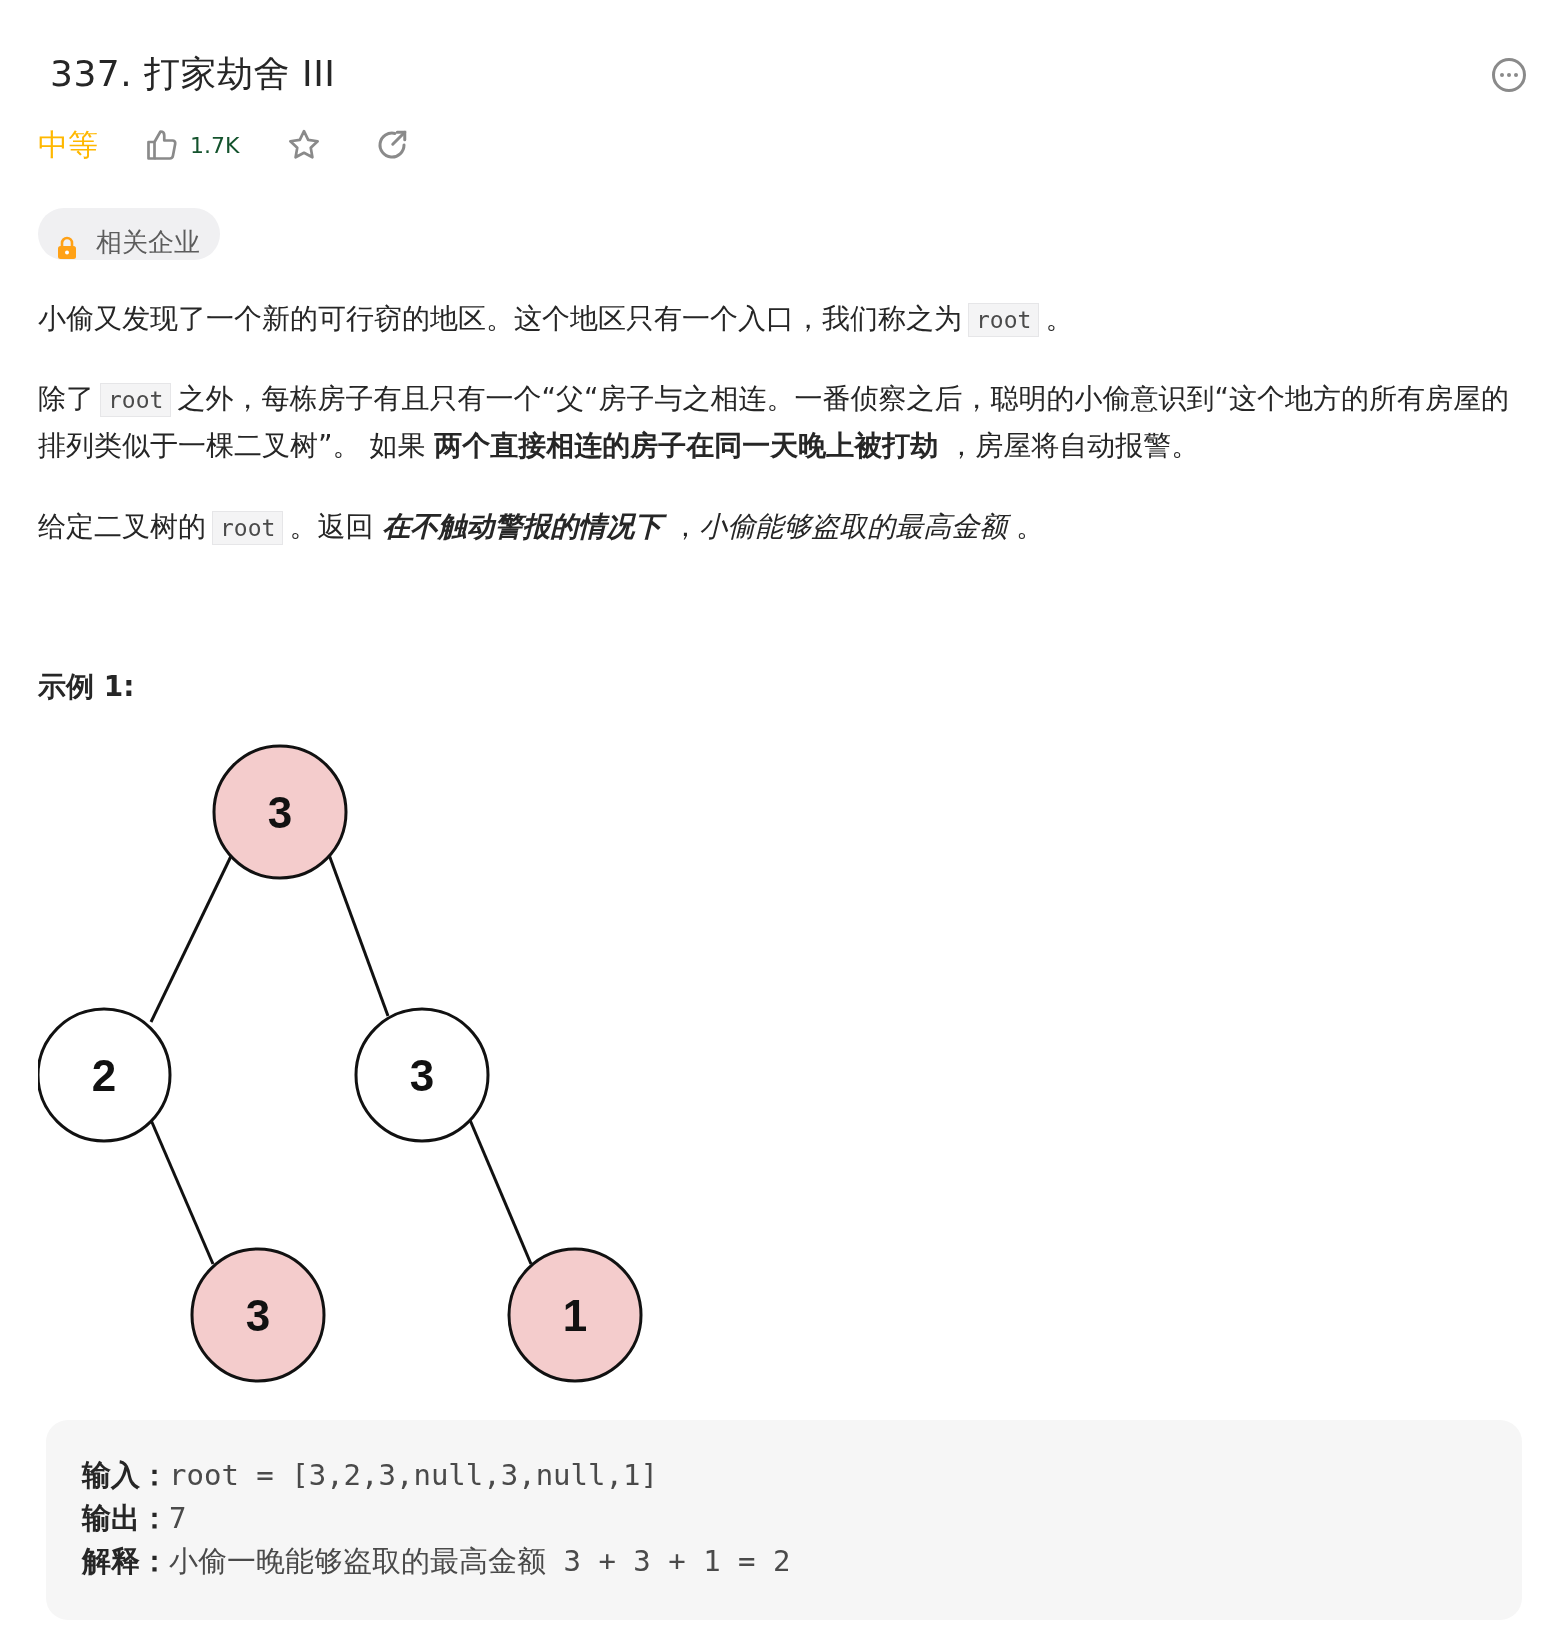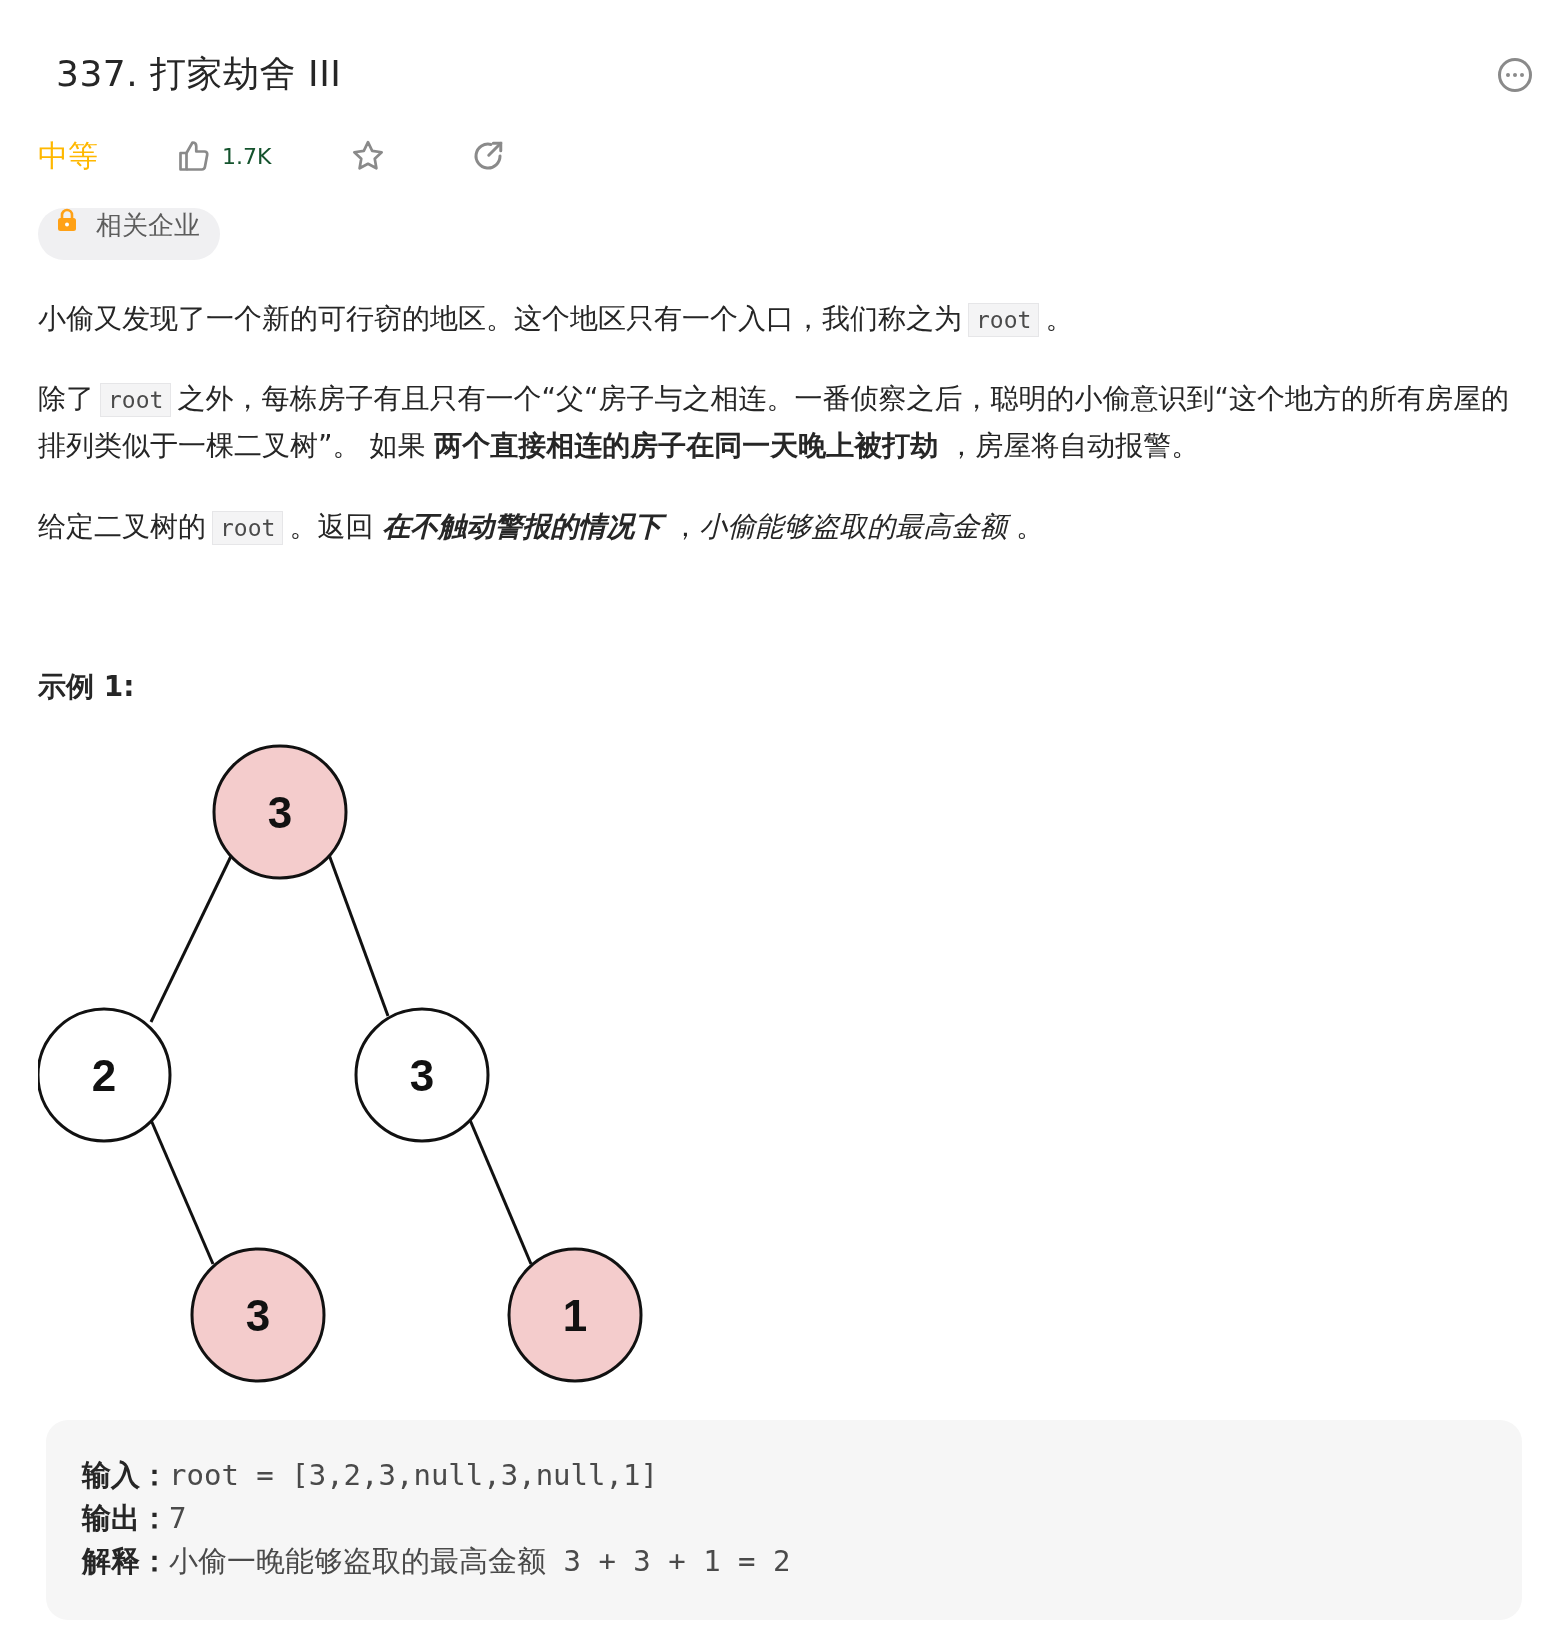--- a/index.html
+++ b/index.html
@@ -1,29 +1,29 @@
 <!DOCTYPE html>
 <html><head>
 <meta charset="utf-8">
 <style>
   * { box-sizing: border-box; margin: 0; padding: 0; }
   html, body { width: 1542px; height: 1637px; background: #ffffff; overflow: hidden; }
   body { font-family: "DejaVu Sans", "Liberation Sans", sans-serif; color: #262626; position: relative; }
   .wrap { position: absolute; left: 38px; top: 0; width: 1476px; }
-  .title-row { position: absolute; top: 44px; left: 18px; width: 1476px; height: 60px; }
+  .title-row { position: absolute; top: 44px; left: 12px; width: 1476px; height: 60px; }
   .title { font-size: 36px; font-weight: 500; color: #262626; line-height: 60px; letter-spacing: 0.5px; }
   .more { position: absolute; right: 0; top: 14px; width: 34px; height: 34px; border: 3px solid #8a8a8a; border-radius: 50%; display: flex; align-items: center; justify-content: center; gap: 3px; }
   .more i { width: 4px; height: 4px; background: #8a8a8a; border-radius: 50%; display: block; }
-  .meta { position: absolute; top: 134px; left: 0; height: 44px; display: flex; align-items: center; gap: 32px; }
+  .meta { position: absolute; top: 123px; left: 0; height: 44px; display: flex; align-items: center; }
   .difficulty { font-size: 30px; color: #ffb800; margin-right: 46px; }
   .like { display: flex; align-items: center; margin-right: 46px; }
   .like svg { width: 36px; height: 36px; }
   .like .cnt { font-size: 22px; color: #14532d; margin-left: 10px; }
   .icon-btn { width: 38px; height: 38px; margin-right: 50px; display: flex; align-items: center; justify-content: center; }
-  .tag { position: absolute; top: 208px; left: 0; height: 52px; padding: 0 20px 0 18px; background: #f0f0f2; border-radius: 26px; display: flex; align-items: flex-start; }
+  .tag { position: absolute; top: 208px; left: 0; height: 52px; padding: 0 20px 0 18px; background: #f0f0f2; border-radius: 26px; display: flex; align-items: flex-end; }
   .tag .lock { width: 22px; height: 24px; margin-right: 18px; }
   .tag span { font-size: 26px; color: #5c5c5c; }
   .para { position: absolute; left: 0; width: 1476px; font-size: 28px; line-height: 46px; color: #262626; }
   code { font-family: "DejaVu Sans Mono", "Liberation Mono", monospace; font-size: 23px; background: #f4f4f5; border: 1px solid #e6e6e8; border-radius: 0; padding: 3px 7px; color: #4a4a4a; margin: 0 6px; }
   b { font-weight: 700; }
   .bi { font-weight: 700; font-style: italic; }
   .it { font-style: italic; }
   .example-title { position: absolute; top: 668px; left: 0; font-size: 28px; font-weight: 700; color: #262626; }
   .tree { position: absolute; top: 740px; left: 0; width: 650px; height: 650px; }
   .codeblock { position: absolute; top: 1420px; left: 8px; width: 1476px; height: 200px; background: #f6f6f6; border-radius: 22px; padding: 34px 36px; }

